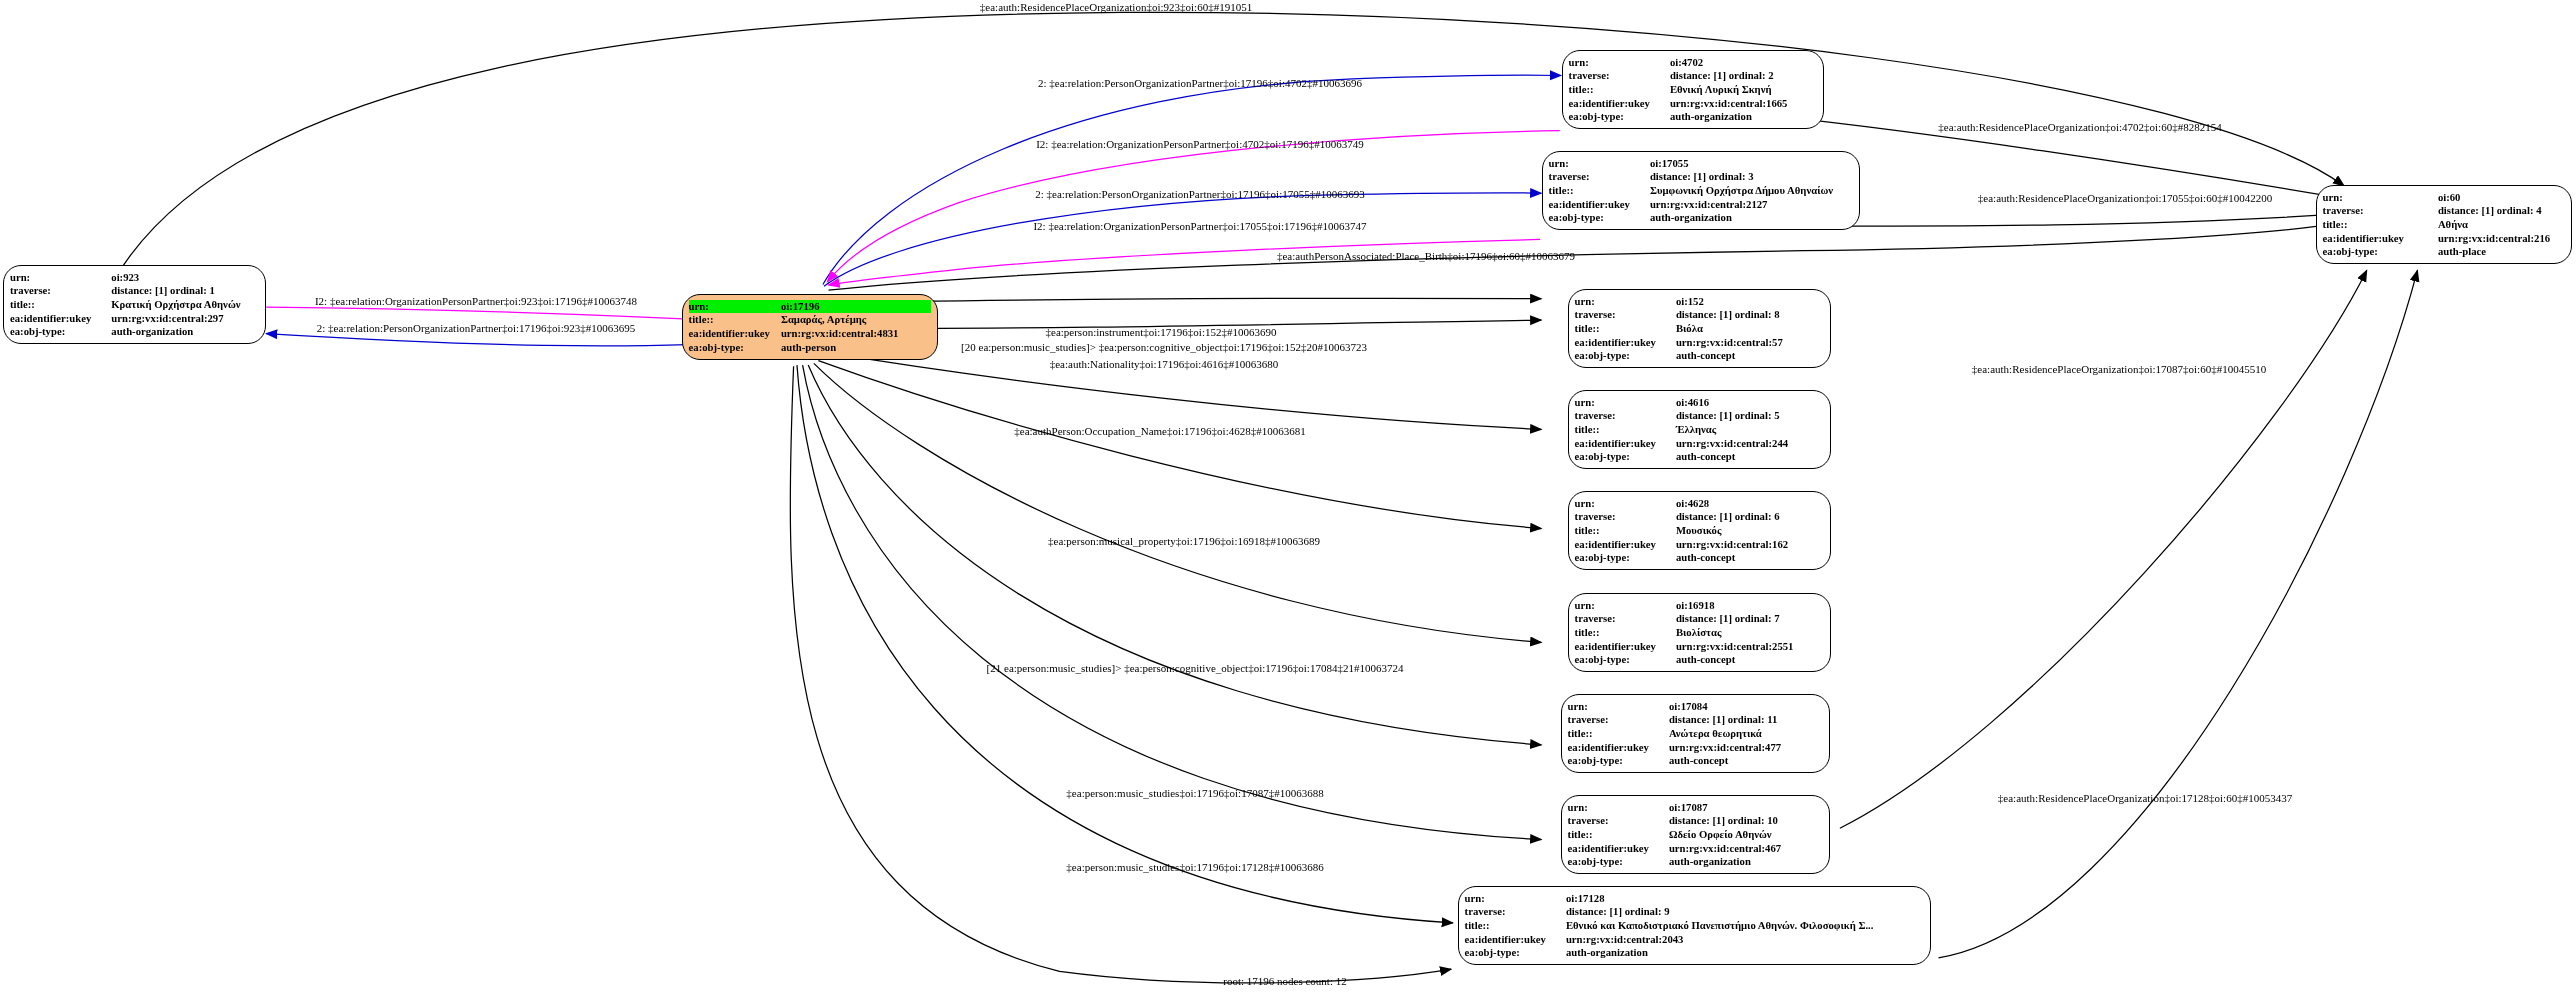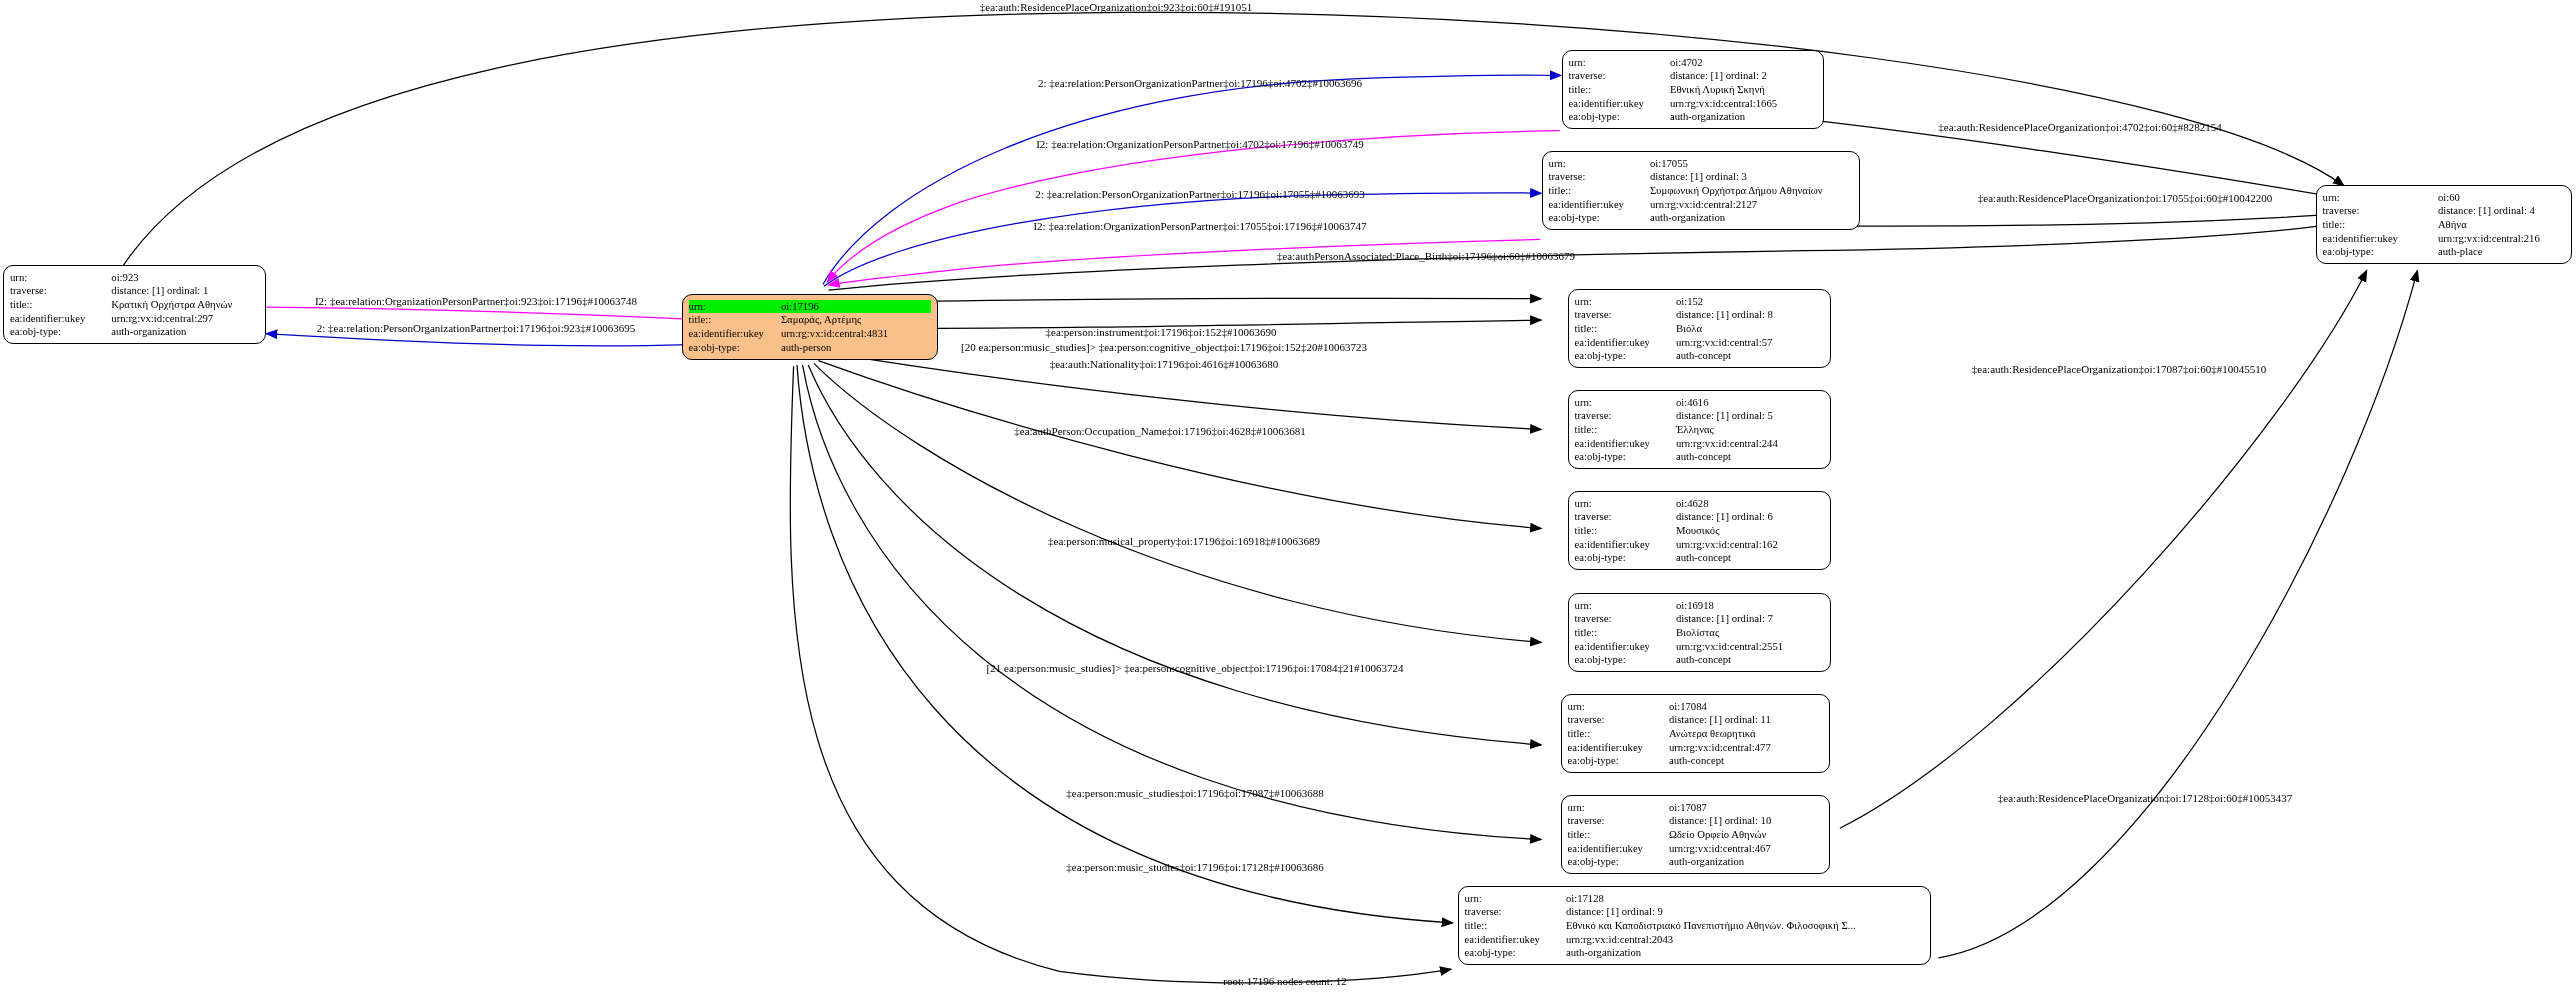--- a/index.html
+++ b/index.html
@@ -1,20 +1,20 @@
 <!DOCTYPE html>
 <html style="font-size:9px"><head>
 <meta charset="utf-8">
 <style>
   html,body{margin:0;padding:0;background:#ffffff;}
   #canvas{position:relative;width:2576px;height:1008px;background:#fff;
           font-family:"Liberation Serif","DejaVu Serif",serif;overflow:hidden;}
   svg.edges{position:absolute;left:0;top:0;width:2576px;height:1008px;pointer-events:none;}
-  .node{position:absolute;box-sizing:border-box;border:1.1px solid #000;border-radius:10px;
-        background:#ffffff;padding:4.5px 5.6px;}
+  .node{position:absolute;box-sizing:border-box;border:1.1px solid #000;border-radius:18px;
+        background:#ffffff;padding:4.5px 5.6px;font-weight:bold;}
   .node.person{background:#f9c08a;border-color:#000;}
   .node table{border-collapse:collapse;width:100%;}
   .node td{font-size:10.7px;line-height:1.28;color:#000;white-space:nowrap;padding:0 2.3px 0 0;vertical-align:top;}
   .node td.k{width:99px;}
   .node.person td.k{width:90px;}
   .node.person tr.urnrow td{background:#00ee00;}
   .elabel{position:absolute;font-size:11px;color:#000;white-space:nowrap;
           font-family:"Liberation Serif","DejaVu Serif",serif;}
   .elabel.ctr{transform:translateX(-50%);}
   .wide td.k{width:113px;}

